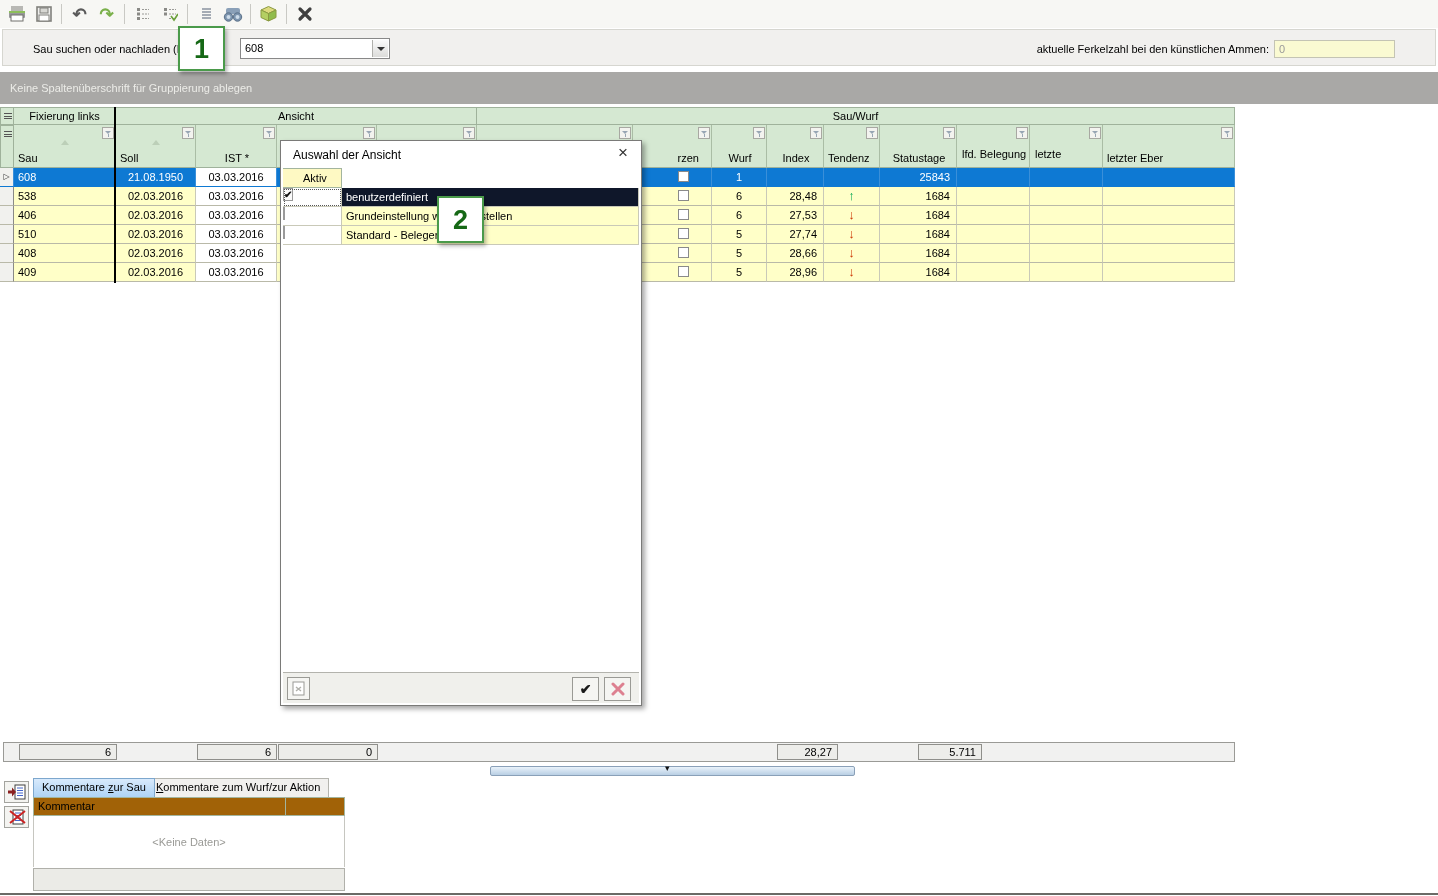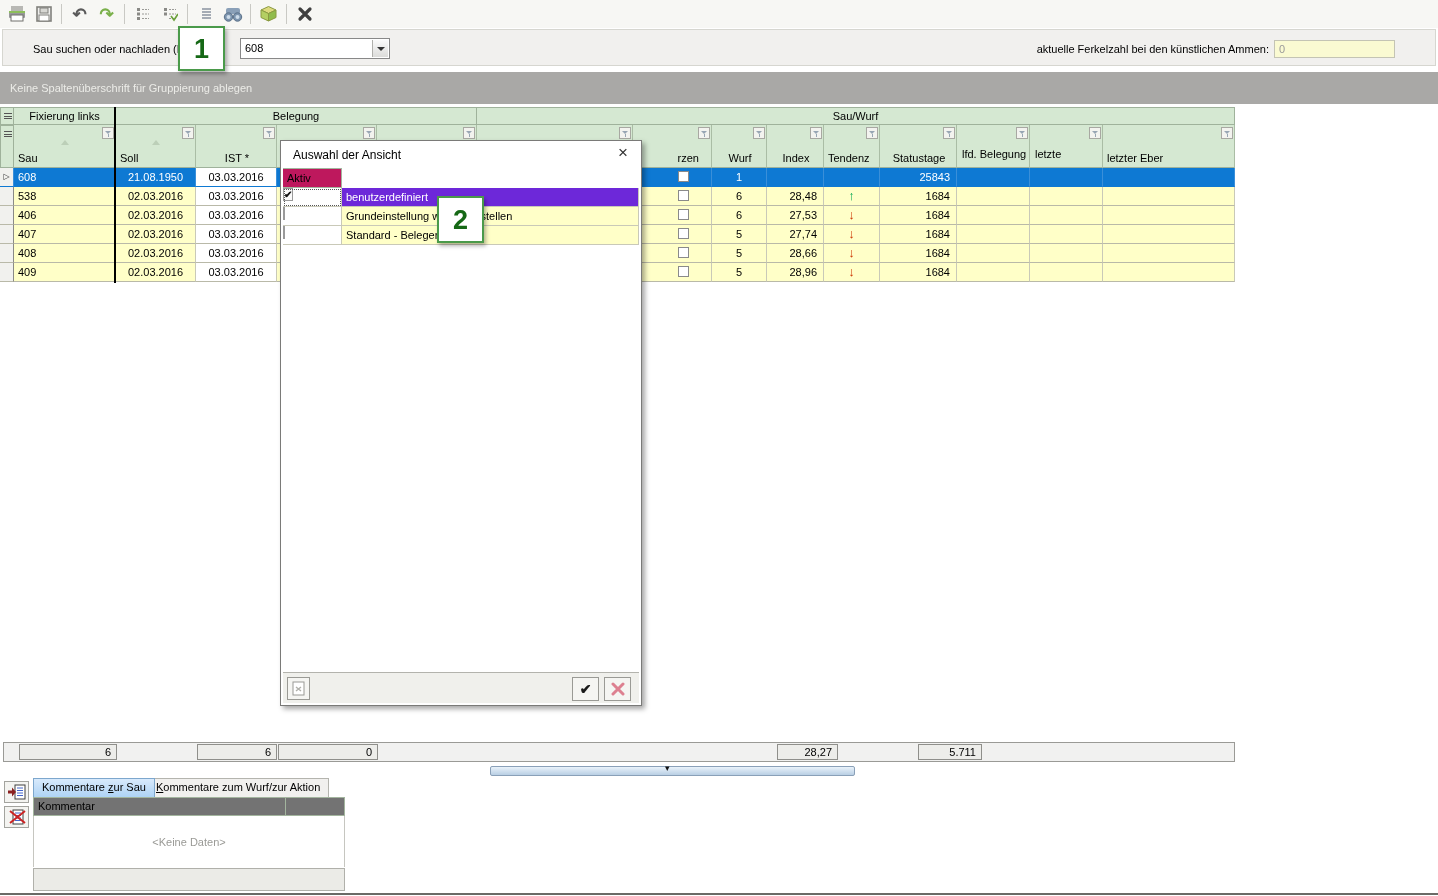--- a/index.html
+++ b/index.html
@@ -74,39 +74,39 @@
 
   
   .splitter { position:absolute; left:490px; top:766px; width:365px; height:10px; background:linear-gradient(#e9f2fa,#b9cfe4); border:1px solid #8aa0b8; border-radius:2px; }
   .splitter .chev { position:absolute; left:174px; top:-4px; font-size:9px; color:#111; }
 
   
   .sidebtn { position:absolute; left:4px; width:25px; height:22px; background:#f4f4f1; border:1px solid #a3a39e; display:flex; align-items:center; justify-content:center; }
   .tab { position:absolute; top:778px; height:19px; line-height:17px; padding:0 8px; border:1px solid #b4b4ae; border-bottom:none; background:#f1f0ee; }
   .tab.active { background:linear-gradient(#d8eafc,#aed3f5); border-color:#7da7cd; z-index:2; }
   .tab u { text-decoration:underline; }
-  .khead { position:absolute; top:797px; height:19px; background:#737373; border:1px solid #a3b59e; line-height:17px; padding-left:4px; }
+  .khead { position:absolute; top:797px; height:19px; background:#a16207; border:1px solid #a3b59e; line-height:17px; padding-left:4px; }
   .kbody { position:absolute; left:33px; top:816px; width:312px; height:51px; background:#fff; border-left:1px solid #c6c6c0; border-right:1px solid #c6c6c0; }
   .nodata { position:absolute; left:0; right:0; top:20px; text-align:center; color:#9a9a96; }
   .kfoot { position:absolute; left:33px; top:868px; width:312px; height:23px; background:#ebebe7; border:1px solid #b0b0aa; }
   .bottomline { position:absolute; left:0; top:893px; width:1438px; height:2px; background:#6a6a66; }
 
   
   .dialog { position:absolute; left:280px; top:140px; width:362px; height:566px; background:#fff; border:1px solid #7a7a78; box-shadow:3px 3px 5px rgba(0,0,0,.35); z-index:10; }
   .dtitle { position:absolute; left:12px; top:7px; font-size:12px; }
   .dclose { position:absolute; right:8px; top:2px; font-size:17px; color:#333; width:20px; text-align:center; }
   .dgrid { position:absolute; left:2px; top:27px; width:356px; }
   .dghead { display:flex; height:20px; }
-  .dgh { background:#be185d; border-right:1px solid #a3b59e; border-top:1px solid #a3b59e; border-bottom:1px solid #a3b59e; line-height:19px; padding-left:4px; position:relative; }
+  .dgh { background:#fef9c3; border-right:1px solid #a3b59e; border-top:1px solid #a3b59e; border-bottom:1px solid #a3b59e; line-height:19px; padding-left:20px; position:relative; }
   .drow { display:flex; height:19px; }
   .daktiv { width:59px; background:#fff; border-right:1px solid #c9c9b8; border-bottom:1px solid #c9c9b8; }
   .daktiv.focus { outline:1px dotted #555; outline-offset:-2px; }
   .dcb { width:12px; height:12px; border:1px solid #9a9a9a; background:#fbfbfb; margin:3px auto 0 auto; text-align:center; line-height:11px; font-size:10px; font-weight:bold; color:#111; }
   .dans { width:297px; border-bottom:1px solid #c9c9b8; border-right:1px solid #c9c9b8; line-height:18px; padding-left:4px; }
-  .dans.dsel { background:#6d28d9; color:#fff; }
+  .dans.dsel { background:#0f172a; color:#fff; }
   .dans.dyellow { background:#ffffc8; }
   .dfoot { position:absolute; left:2px; right:2px; bottom:2px; height:31px; background:#f0f0ec; border-top:1px solid #b3b3ad; }
   .dfbtn { position:absolute; top:4px; border:1px solid #9a9a95; background:#f5f5f2; display:flex; align-items:center; justify-content:center; }
   .okglyph { font-size:14px; font-weight:bold; color:#1a1a1a; }
 
   
   .badge { position:absolute; background:#fff; border:2px solid #4a9a4a; color:#156815; font-weight:bold; font-size:27px; text-align:center; box-shadow:2px 3px 4px rgba(0,0,0,.3); z-index:20; }
   .badge1 { left:178px; top:26px; width:47px; height:45px; line-height:42px; }
   .badge2 { left:437px; top:196px; width:47px; height:47px; line-height:44px; }
 </style>
@@ -196,21 +196,21 @@
     <div class="fk-input">0</div>
   </div>
 
   <div class="groupbar">Keine Spaltenüberschrift für Gruppierung ablegen</div>
 
   <div class="ghead-row">
     <div class="corner">
         <span class="ham"></span>
       </div>
     <div class="gcell g-fix">Fixierung links</div>
-    <div class="gcell g-bel">Belegung</div>
+    <div class="gcell g-bel">Ansicht</div>
     <div class="gcell g-sw">Sau/Wurf</div>
   </div>
 
   <div class="subhead">
     <div class="corner">
         <span class="ham"></span>
       </div>
     <div class="hcell c-sau">
         <span class="ficon"></span>
         <span class="sortmark"></span>
@@ -325,21 +325,21 @@
         <div class="cell c-index right">27,53</div>
         <div class="cell c-tend cen"><span class="tend down">↓</span></div>
         <div class="cell c-stat right">1684</div>
         <div class="cell c-lfd"></div>
         <div class="cell c-letzte"></div>
         <div class="cell c-eber"></div>
       </div>
 
       <div class="grid-row">
         <div class="cell ind c-ind"></div>
-        <div class="cell c-sau left">407</div>
+        <div class="cell c-sau left">510</div>
         <div class="cell c-soll cen">02.03.2016</div>
         <div class="cell c-ist cen istcell">03.03.2016</div>
         <div class="cell c-h1"></div>
         <div class="cell c-h2"></div>
         <div class="cell c-h3"></div>
         <div class="cell c-rzen">
           <span class="cb"></span>
         </div>
         <div class="cell c-wurf cen">5</div>
         <div class="cell c-index right">27,74</div>

